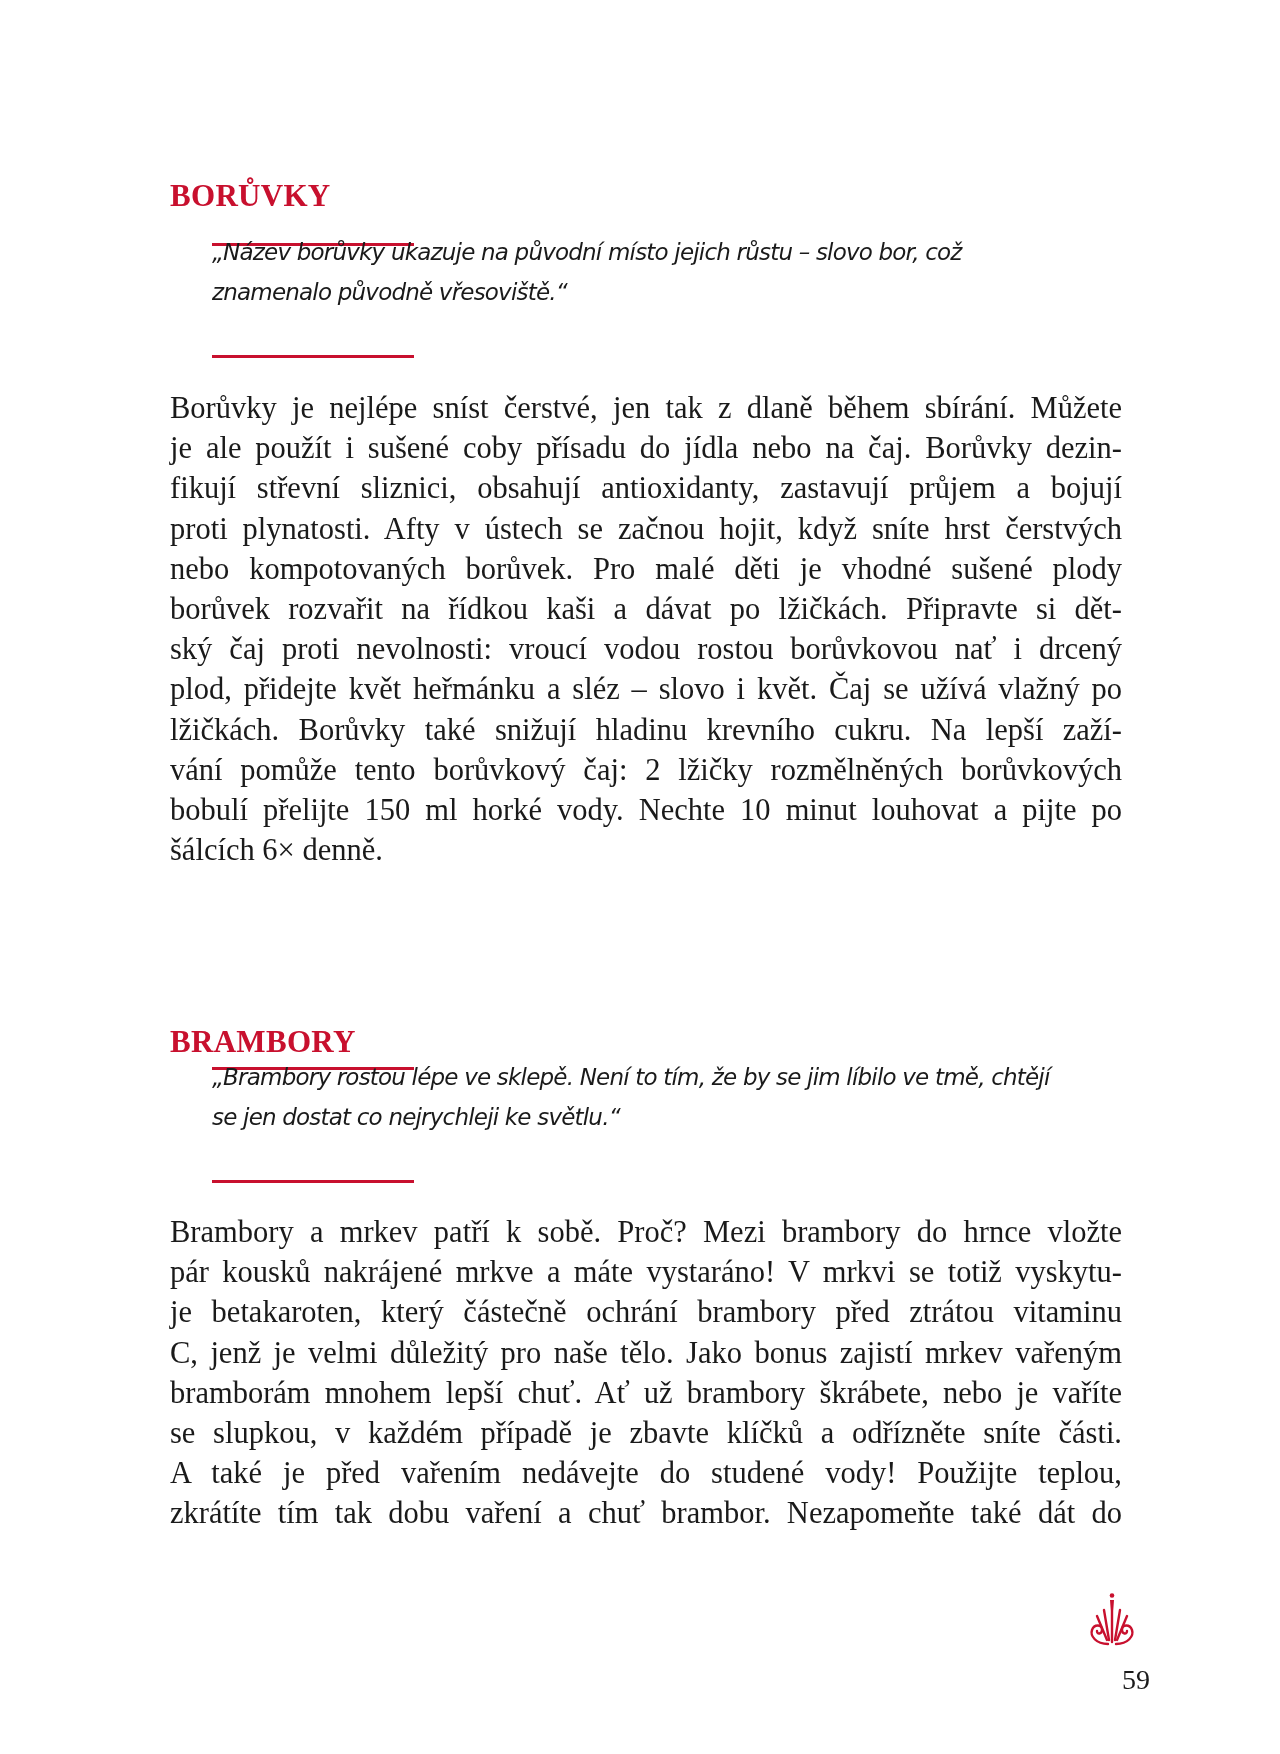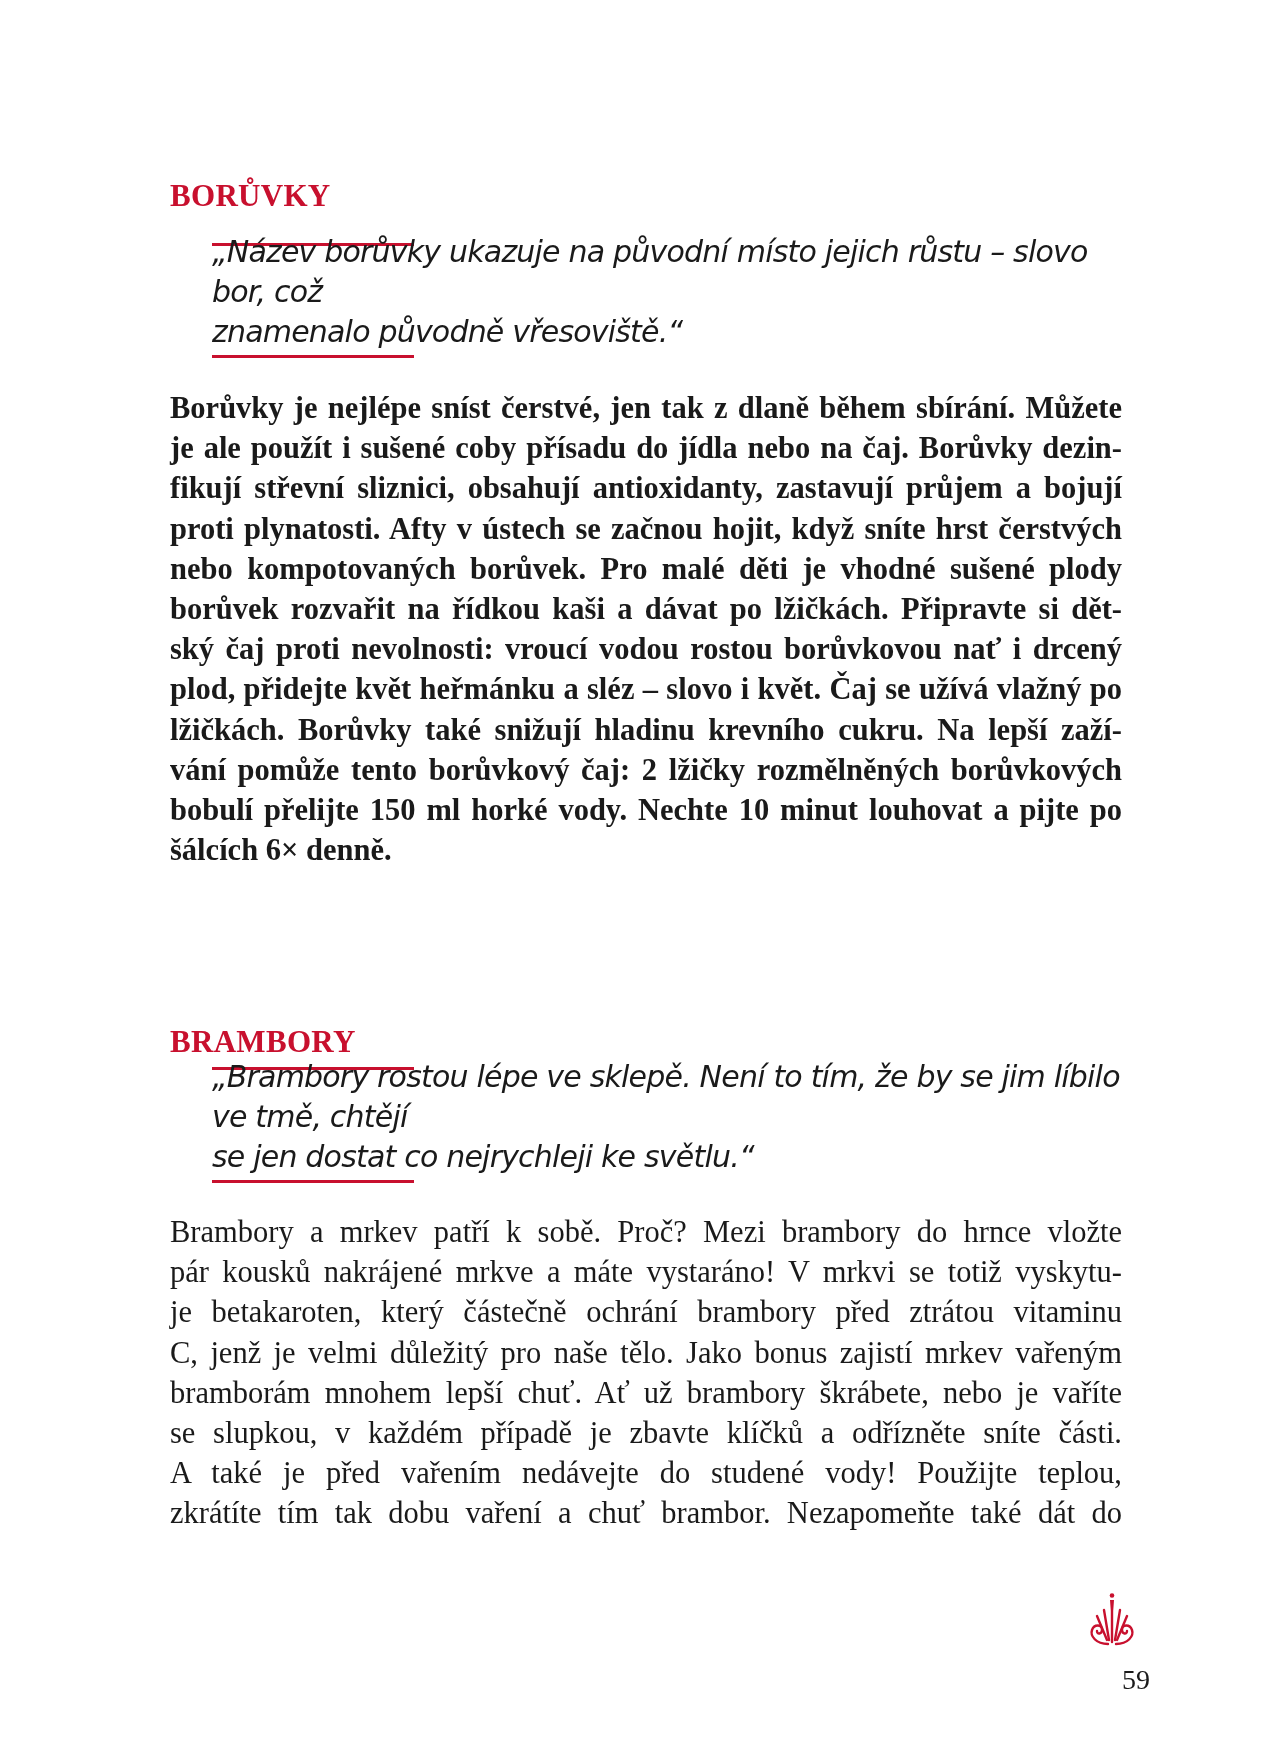--- a/index.html
+++ b/index.html
@@ -12,21 +12,21 @@
     font-weight: bold; font-size: 31px; color: #c8102e;
     letter-spacing: 0.3px; margin: 0; line-height: 1; text-align: right;
   }
   .rule {
     position: absolute; left: 212px; width: 202px; height: 3px;
     background: #c8102e;
   }
   .quote {
     position: absolute; left: 212px; width: 920px;
     font-family: "DejaVu Sans", "Liberation Sans", sans-serif;
-    font-style: italic; font-size: 30px; color: #1a1a1a;
+    font-style: italic; font-size: 23px; color: #1a1a1a;
     line-height: 40px; letter-spacing: -0.8px;
     margin: 0;
   }
   .body {
     position: absolute; left: 170px; width: 952px;
     font-family: "Liberation Serif", "DejaVu Serif", serif;
     font-size: 30.5px; color: #1a1a1a;
     line-height: 40.2px; margin: 0;
   }
   .body .line { display: block; text-align: justify; text-align-last: justify; white-space: nowrap; height: 40.2px; }
@@ -45,21 +45,21 @@
 <div class="page">
 
   <h2 class="heading" style="top:180px;">BORŮVKY</h2>
   <div class="rule" style="top:243px;"></div>
   <div class="quote" style="top:232px;">
     <div>„Název borůvky ukazuje na původní místo jejich růstu – slovo bor, což</div>
     <div>znamenalo původně vřesoviště.“</div>
   </div>
   <div class="rule" style="top:355px;"></div>
 
-  <div class="body" style="top:388px;font-weight:bold;">
+  <div class="body" style="top:388px;">
     <span class="line">Borůvky je nejlépe sníst čerstvé, jen tak z dlaně během sbírání. Můžete</span>
     <span class="line">je ale použít i sušené coby přísadu do jídla nebo na čaj. Borůvky dezin-</span>
     <span class="line">fikují střevní sliznici, obsahují antioxidanty, zastavují průjem a bojují</span>
     <span class="line">proti plynatosti. Afty v ústech se začnou hojit, když sníte hrst čerstvých</span>
     <span class="line">nebo kompotovaných borůvek. Pro malé děti je vhodné sušené plody</span>
     <span class="line">borůvek rozvařit na řídkou kaši a dávat po lžičkách. Připravte si dět-</span>
     <span class="line">ský čaj proti nevolnosti: vroucí vodou rostou borůvkovou nať i drcený</span>
     <span class="line">plod, přidejte květ heřmánku a sléz – slovo i květ. Čaj se užívá vlažný po</span>
     <span class="line">lžičkách. Borůvky také snižují hladinu krevního cukru. Na lepší zaží-</span>
     <span class="line">vání pomůže tento borůvkový čaj: 2 lžičky rozmělněných borůvkových</span>

